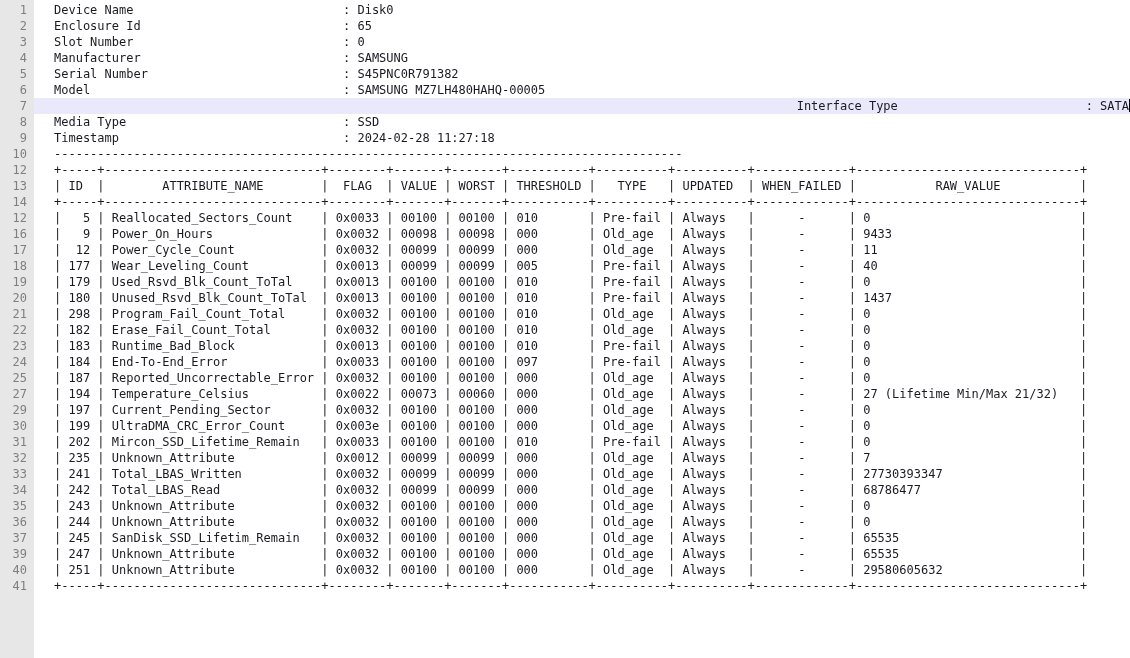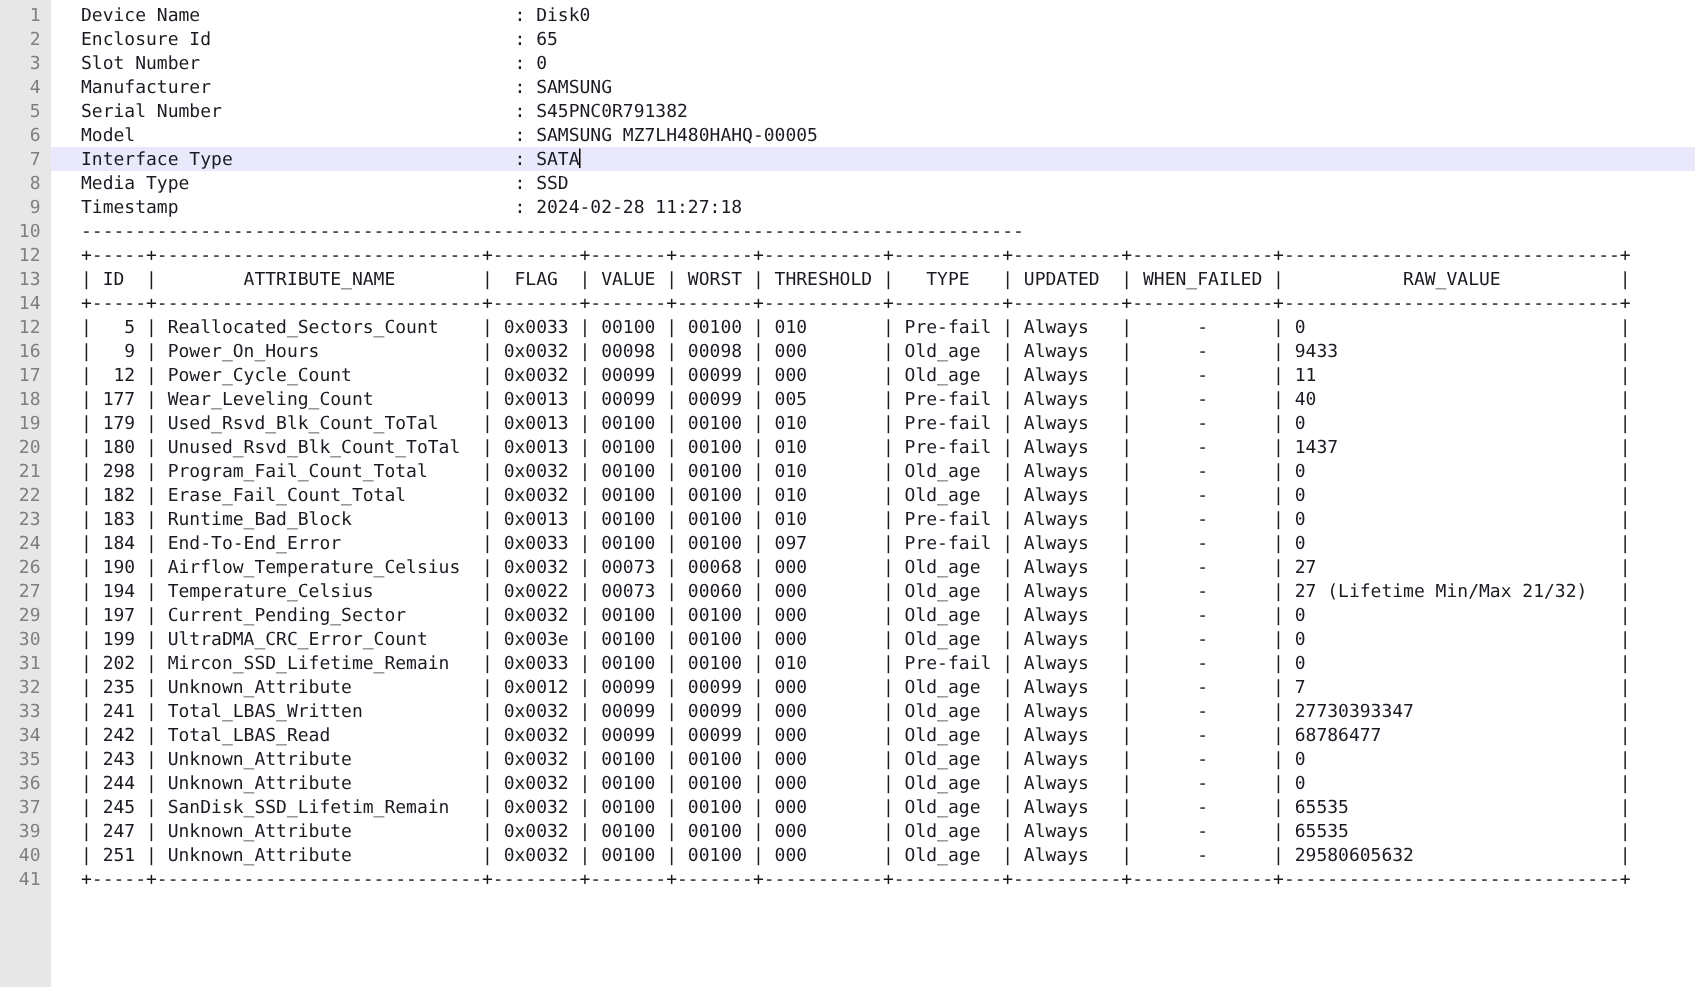--- a/index.html
+++ b/index.html
@@ -36,20 +36,21 @@
     user-select: none;
   }
   .text {
     flex: 1 1 auto;
     padding-left: 20px;
     color: #1a1a22;
     white-space: pre;
   }
   .line.current .text {
     background: #e9e9fb;
+    text-align: right;
   }
   .caret {
     display: inline-block;
     width: 1px;
     height: 13px;
     background: #000000;
     vertical-align: -2px;
   }
 </style>
 </head>
@@ -72,21 +73,21 @@
     <div class="line"><div class="gutter">12</div><div class="text">|   5 | Reallocated_Sectors_Count    | 0x0033 | 00100 | 00100 | 010       | Pre-fail | Always   |      -      | 0                             |</div></div>
     <div class="line"><div class="gutter">16</div><div class="text">|   9 | Power_On_Hours               | 0x0032 | 00098 | 00098 | 000       | Old_age  | Always   |      -      | 9433                          |</div></div>
     <div class="line"><div class="gutter">17</div><div class="text">|  12 | Power_Cycle_Count            | 0x0032 | 00099 | 00099 | 000       | Old_age  | Always   |      -      | 11                            |</div></div>
     <div class="line"><div class="gutter">18</div><div class="text">| 177 | Wear_Leveling_Count          | 0x0013 | 00099 | 00099 | 005       | Pre-fail | Always   |      -      | 40                            |</div></div>
     <div class="line"><div class="gutter">19</div><div class="text">| 179 | Used_Rsvd_Blk_Count_ToTal    | 0x0013 | 00100 | 00100 | 010       | Pre-fail | Always   |      -      | 0                             |</div></div>
     <div class="line"><div class="gutter">20</div><div class="text">| 180 | Unused_Rsvd_Blk_Count_ToTal  | 0x0013 | 00100 | 00100 | 010       | Pre-fail | Always   |      -      | 1437                          |</div></div>
     <div class="line"><div class="gutter">21</div><div class="text">| 298 | Program_Fail_Count_Total     | 0x0032 | 00100 | 00100 | 010       | Old_age  | Always   |      -      | 0                             |</div></div>
     <div class="line"><div class="gutter">22</div><div class="text">| 182 | Erase_Fail_Count_Total       | 0x0032 | 00100 | 00100 | 010       | Old_age  | Always   |      -      | 0                             |</div></div>
     <div class="line"><div class="gutter">23</div><div class="text">| 183 | Runtime_Bad_Block            | 0x0013 | 00100 | 00100 | 010       | Pre-fail | Always   |      -      | 0                             |</div></div>
     <div class="line"><div class="gutter">24</div><div class="text">| 184 | End-To-End_Error             | 0x0033 | 00100 | 00100 | 097       | Pre-fail | Always   |      -      | 0                             |</div></div>
-    <div class="line"><div class="gutter">26</div><div class="text">| 190 | Airflow_Temperature_Celsius  | 0x0032 | 00073 | 00068 | 000       | Old_age  | Always   |      -      | 27                            |</div></div>
+    <div class="line"><div class="gutter">25</div><div class="text">| 187 | Reported_Uncorrectable_Error | 0x0032 | 00100 | 00100 | 000       | Old_age  | Always   |      -      | 0                             |</div></div>
     <div class="line"><div class="gutter">27</div><div class="text">| 194 | Temperature_Celsius          | 0x0022 | 00073 | 00060 | 000       | Old_age  | Always   |      -      | 27 (Lifetime Min/Max 21/32)   |</div></div>
     <div class="line"><div class="gutter">29</div><div class="text">| 197 | Current_Pending_Sector       | 0x0032 | 00100 | 00100 | 000       | Old_age  | Always   |      -      | 0                             |</div></div>
     <div class="line"><div class="gutter">30</div><div class="text">| 199 | UltraDMA_CRC_Error_Count     | 0x003e | 00100 | 00100 | 000       | Old_age  | Always   |      -      | 0                             |</div></div>
     <div class="line"><div class="gutter">31</div><div class="text">| 202 | Mircon_SSD_Lifetime_Remain   | 0x0033 | 00100 | 00100 | 010       | Pre-fail | Always   |      -      | 0                             |</div></div>
     <div class="line"><div class="gutter">32</div><div class="text">| 235 | Unknown_Attribute            | 0x0012 | 00099 | 00099 | 000       | Old_age  | Always   |      -      | 7                             |</div></div>
     <div class="line"><div class="gutter">33</div><div class="text">| 241 | Total_LBAS_Written           | 0x0032 | 00099 | 00099 | 000       | Old_age  | Always   |      -      | 27730393347                   |</div></div>
     <div class="line"><div class="gutter">34</div><div class="text">| 242 | Total_LBAS_Read              | 0x0032 | 00099 | 00099 | 000       | Old_age  | Always   |      -      | 68786477                      |</div></div>
     <div class="line"><div class="gutter">35</div><div class="text">| 243 | Unknown_Attribute            | 0x0032 | 00100 | 00100 | 000       | Old_age  | Always   |      -      | 0                             |</div></div>
     <div class="line"><div class="gutter">36</div><div class="text">| 244 | Unknown_Attribute            | 0x0032 | 00100 | 00100 | 000       | Old_age  | Always   |      -      | 0                             |</div></div>
     <div class="line"><div class="gutter">37</div><div class="text">| 245 | SanDisk_SSD_Lifetim_Remain   | 0x0032 | 00100 | 00100 | 000       | Old_age  | Always   |      -      | 65535                         |</div></div>

